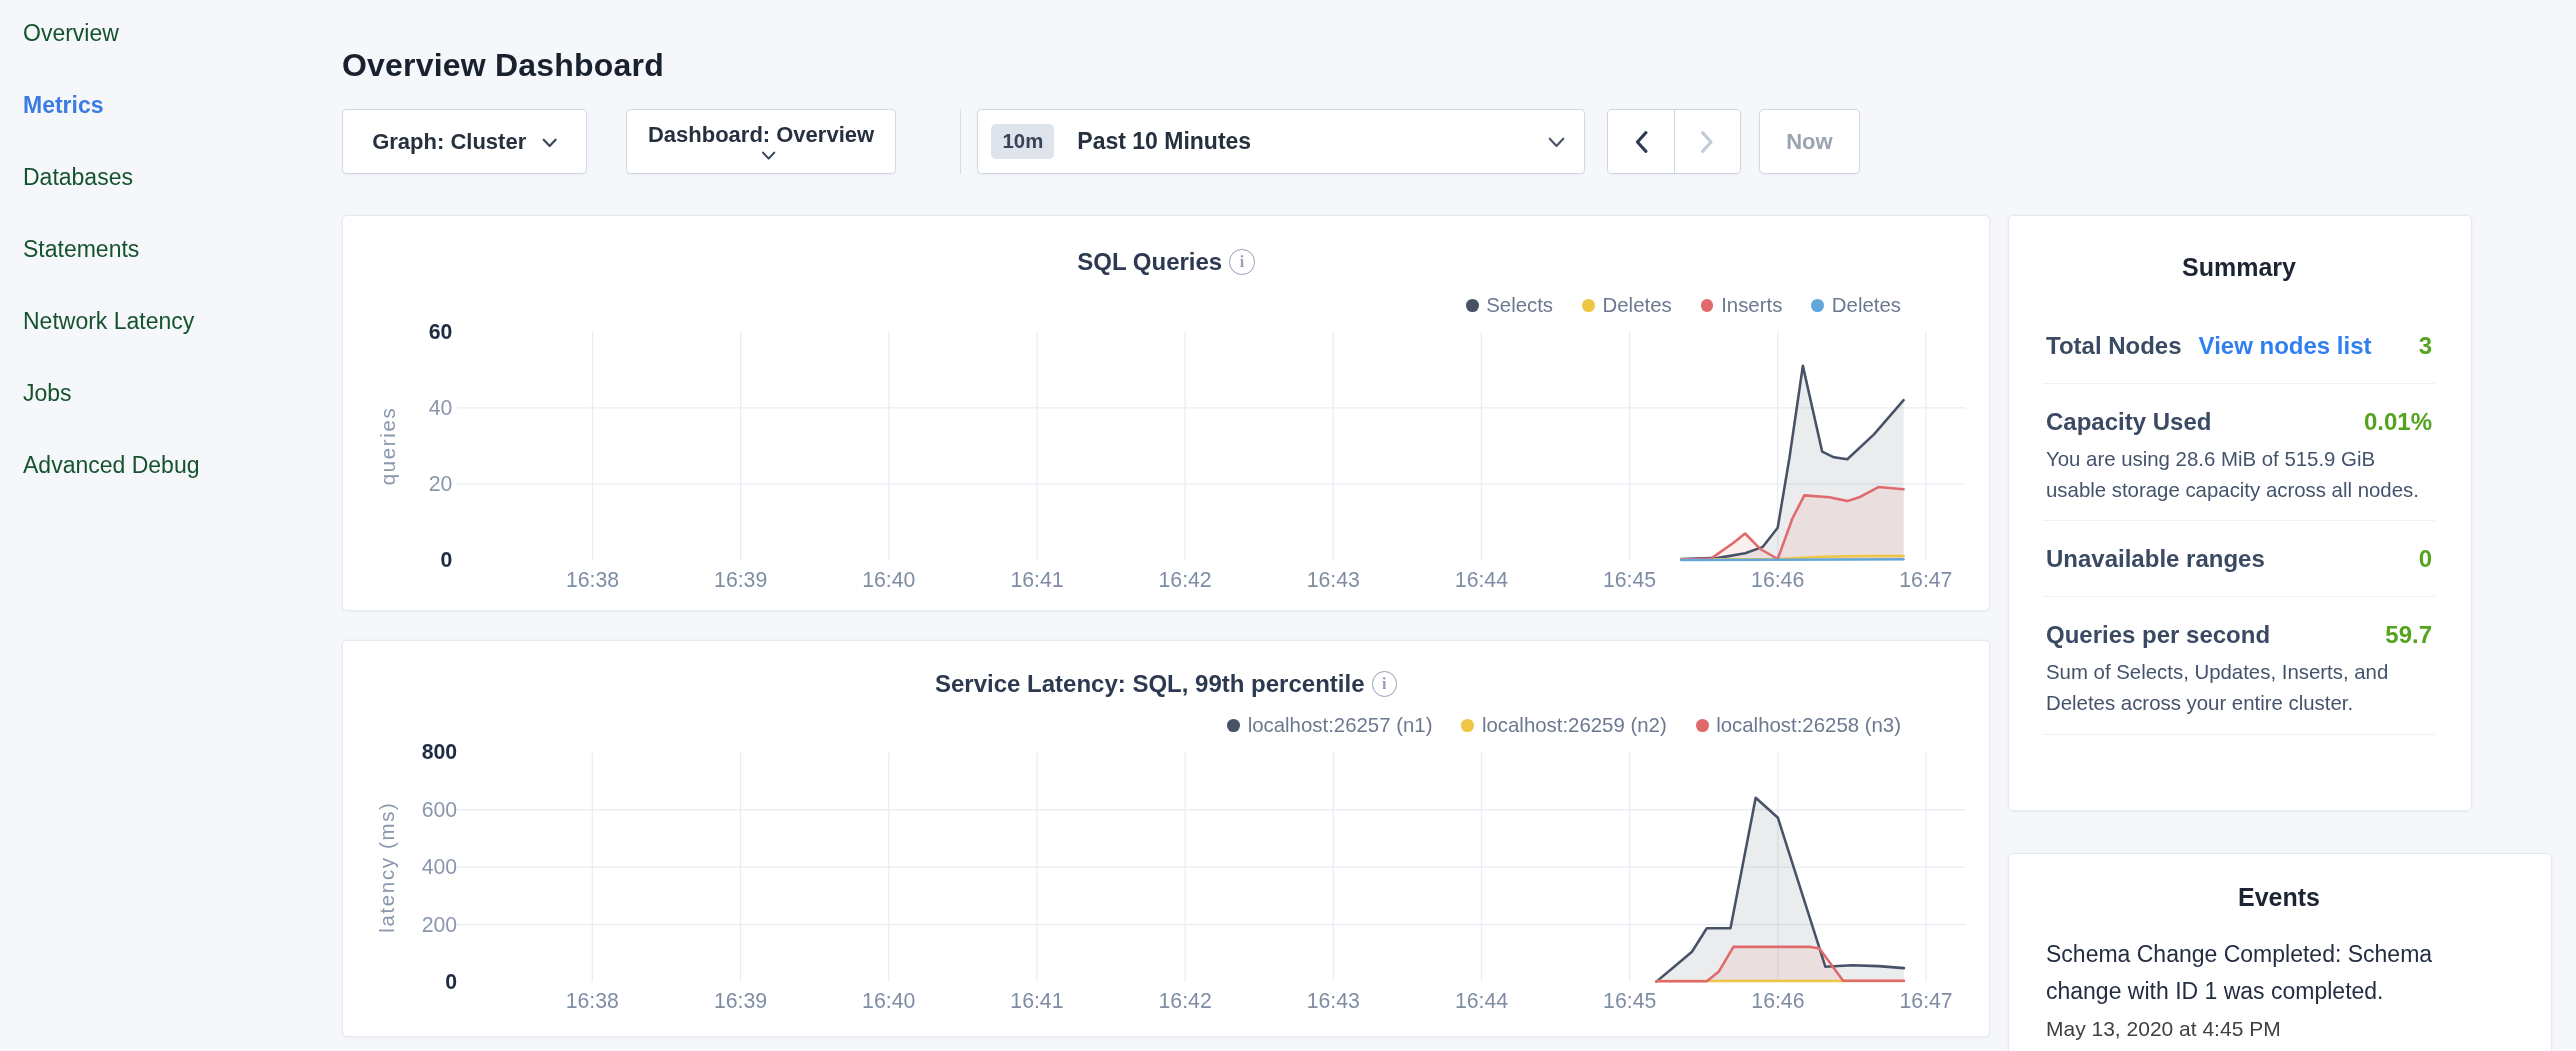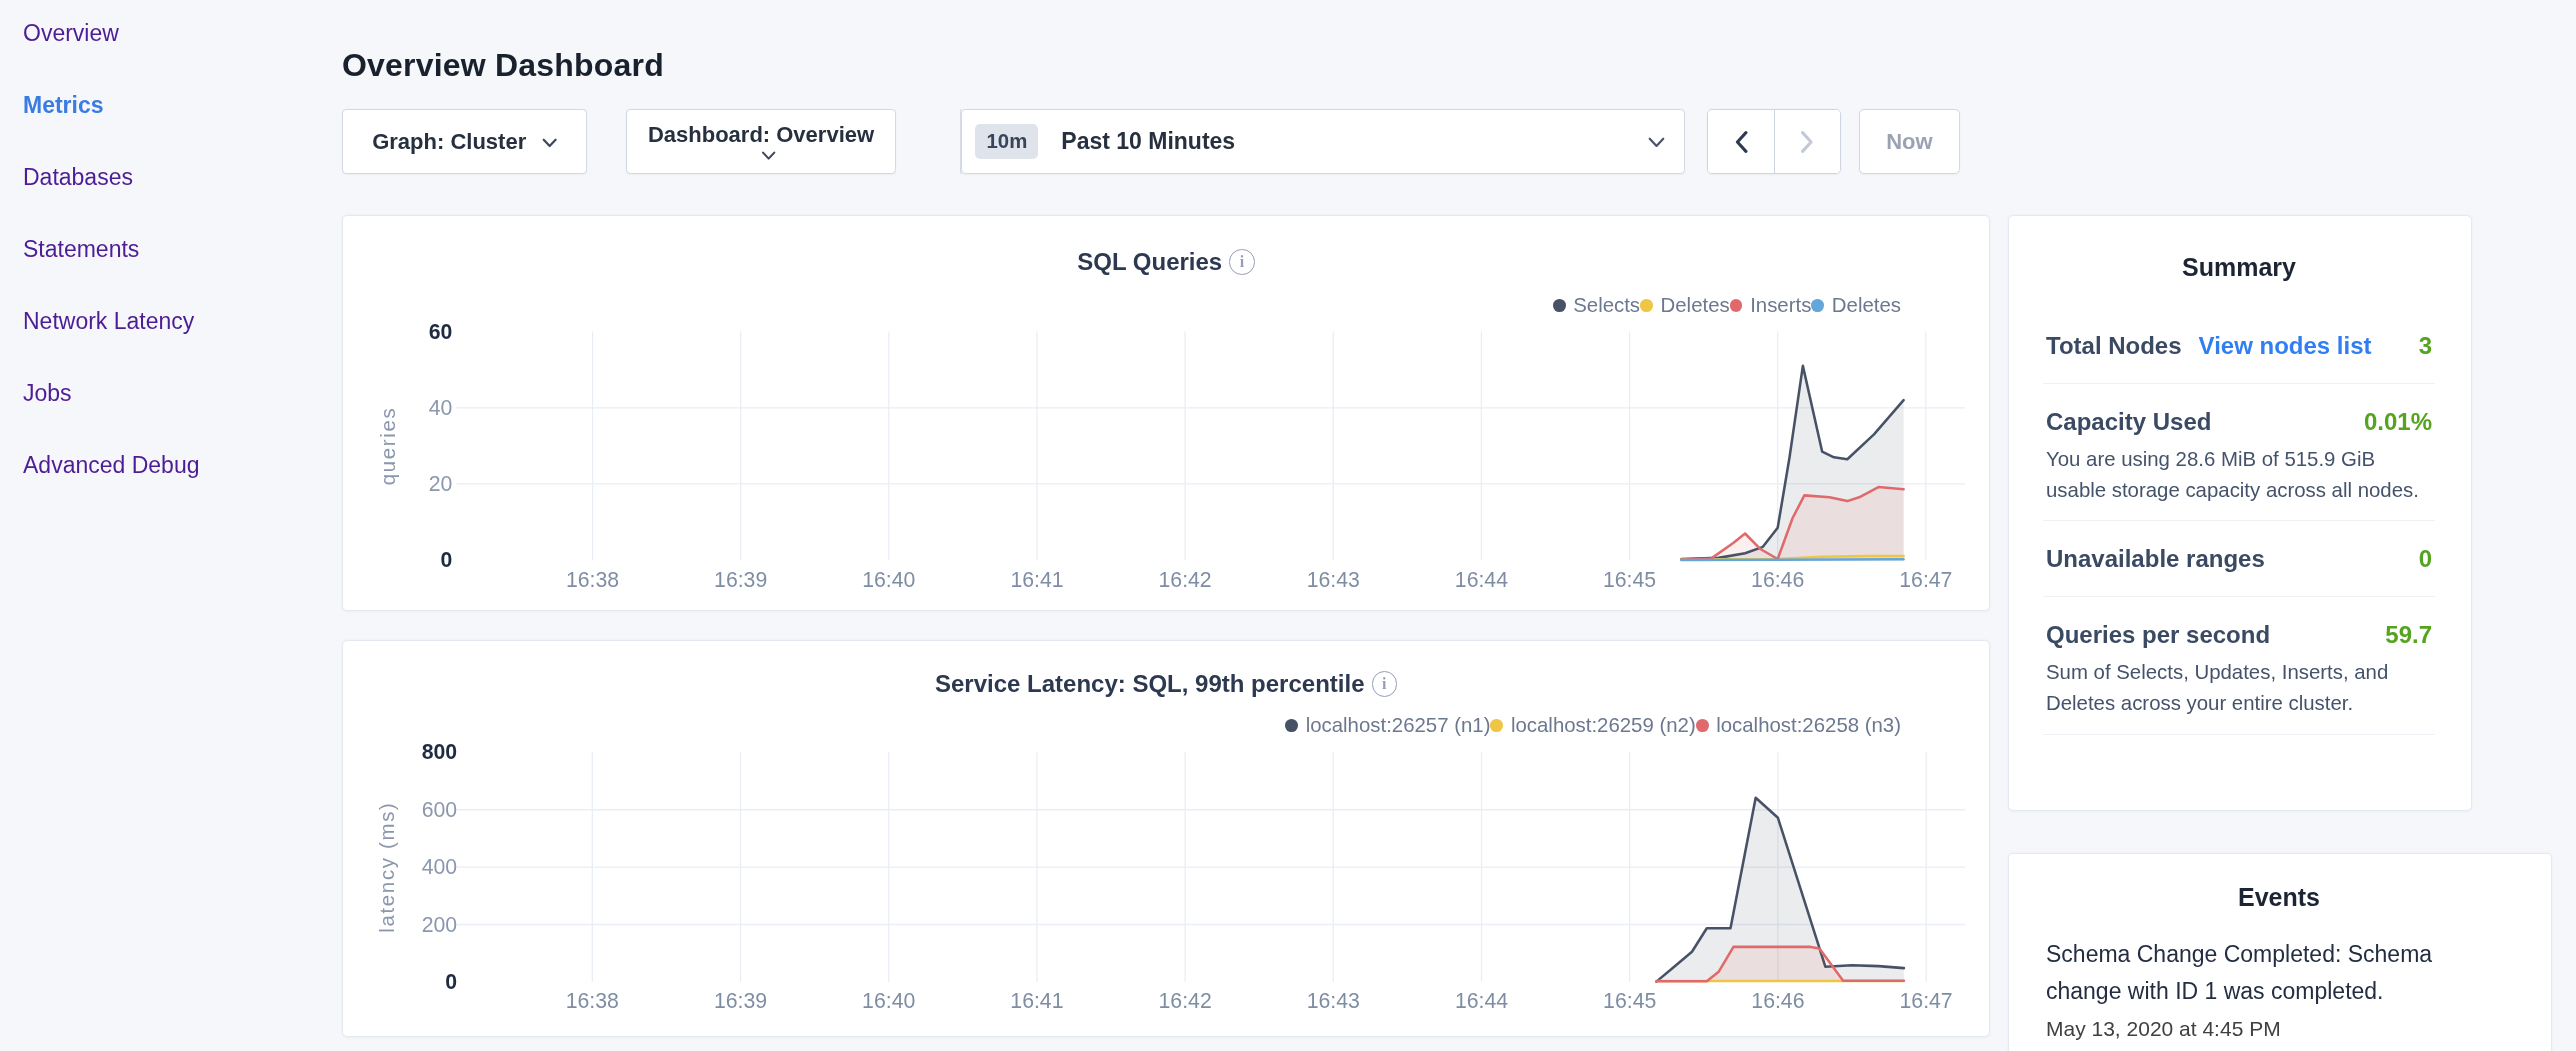--- a/index.html
+++ b/index.html
@@ -9,40 +9,40 @@
     background: #f5f7fa;
     font-family: "Liberation Sans", sans-serif;
     color: #394455;
     overflow: hidden;
     position: relative;
   }
   #app { position: absolute; inset: 0; }
 
   
   .sidebar { position: absolute; left: 23px; top: 20.4px; display: flex; flex-direction: column; gap: 45px; }
-  .nav-item { font-size: 23px; font-weight: 500; color: #4c1d95; cursor: pointer; white-space: nowrap; }
+  .nav-item { font-size: 23px; font-weight: 500; color: #14532d; cursor: pointer; white-space: nowrap; }
   .nav-item.active { color: #3a7ce1; font-weight: 700; }
 
   
   .page-title { position: absolute; left: 342px; top: 25.5px; font-size: 32px; font-weight: 700; color: #1a212e; letter-spacing: 0.2px; }
 
   
   .controls { position: absolute; left: 342px; top: 109px; height: 65px; display: flex; align-items: stretch; }
   .ctrl-box {
     background: #fff; border: 0.9px solid #d2d8e4; border-radius: 4.3px;
     display: flex; align-items: center; justify-content: center;
     font-size: 22px; font-weight: 700; color: #26303e;
     font-family: "Liberation Sans", sans-serif;
     box-shadow: 0 0.9px 1.7px rgba(60,70,96,.05); cursor: pointer; padding: 12px;
   }
   #graph-dd { width: 245px; }
   #dashboard-dd { width: 270px; margin-left: 39px; flex-direction: column; }
   .dd-chevron { margin-left: 15.3px; margin-top: 3.4px; }
   .vdivider { width: 0.9px; background: #d8dde8; margin-left: 64px; }
-  .time-box { width: 724px; justify-content: flex-start; padding-left: 13.6px; position: relative; }
+  .time-box { width: 608px; margin-left: 16px; justify-content: flex-start; padding-left: 13.6px; position: relative; }
   .time-badge { background: #dfe3ec; border-radius: 5.1px; padding: 6px 11px; font-size: 20.4px; font-weight: 700; color: #39445a; }
   .time-label { margin-left: 23px; font-size: 23px; }
   .time-chevron { position: absolute; right: 18.7px; top: 27px; }
   .pager { display: flex; margin-left: 22px; border: 0.9px solid #ced4e0; border-radius: 5.1px; background: #fff; overflow: hidden; box-shadow: 0 0.9px 1.7px rgba(60,70,96,.05); }
   .pager button { width: 66px; border: none; background: #fff; display: flex; align-items: center; justify-content: center; cursor: pointer; padding: 0; }
   .pager button + button { border-left: 0.9px solid #ced4e0; }
   .now-btn { width: 101px; margin-left: 18px; color: #9aa3b2; border-radius: 5.1px; }
 
   
   .card { position: absolute; background: #fff; border: 0.9px solid #e4e9f0; border-radius: 5.1px; box-shadow: 0 0.9px 2.6px rgba(50,60,90,.05); }
@@ -54,21 +54,21 @@
   .chart-head { position: absolute; left: 0; right: 0; display: flex; justify-content: center; align-items: center; gap: 7px; }
   #card-chart1 .chart-head { top: 32px; }
   #card-chart2 .chart-head { top: 29px; }
   .chart-title { font-size: 24px; font-weight: 700; color: #2c3950; }
   .info-icon {
     width: 25.5px; height: 25.5px; border: 1.7px solid #959eb9; border-radius: 50%;
     color: #959eb9; font-size: 16px; font-weight: 700;
     display: flex; align-items: center; justify-content: center; cursor: pointer;
     font-family: "Liberation Serif", serif;
   }
-  .legend { position: absolute; right: 88px; display: flex; align-items: center; }
+  .legend { position: absolute; right: 88px; display: flex; gap: 29px; align-items: center; }
   #legend1 { top: 78px; }
   #legend2 { top: 73px; }
   .legend-item { display: flex; align-items: center; gap: 7.7px; cursor: pointer; }
   .legend-dot { width: 12.8px; height: 12.8px; border-radius: 50%; }
   .legend-label { font-size: 20.4px; color: #6c7890; }
   .chart-svg { position: absolute; left: 0; top: 0; }
 
   
   .sum-abs { position: absolute; left: 37px; right: 39px; }
   .panel-title { font-size: 25px; font-weight: 700; color: #1d2534; text-align: center; }

